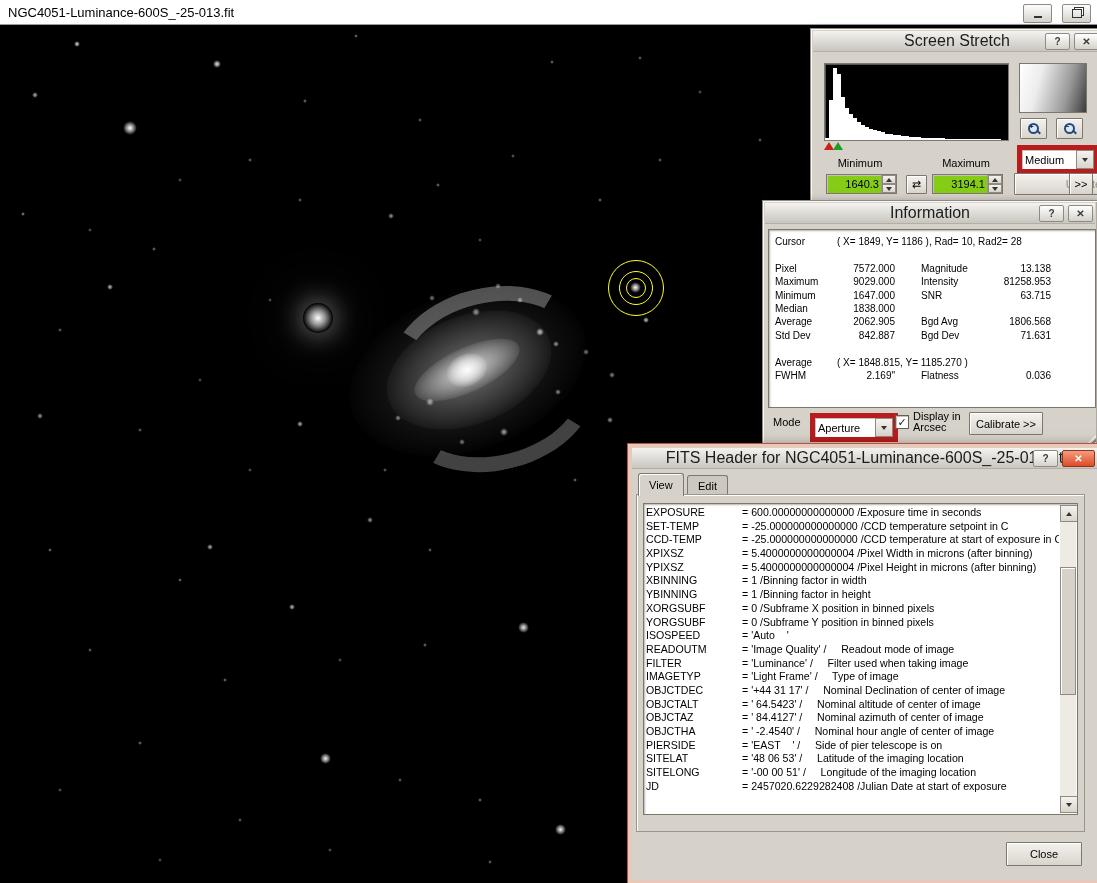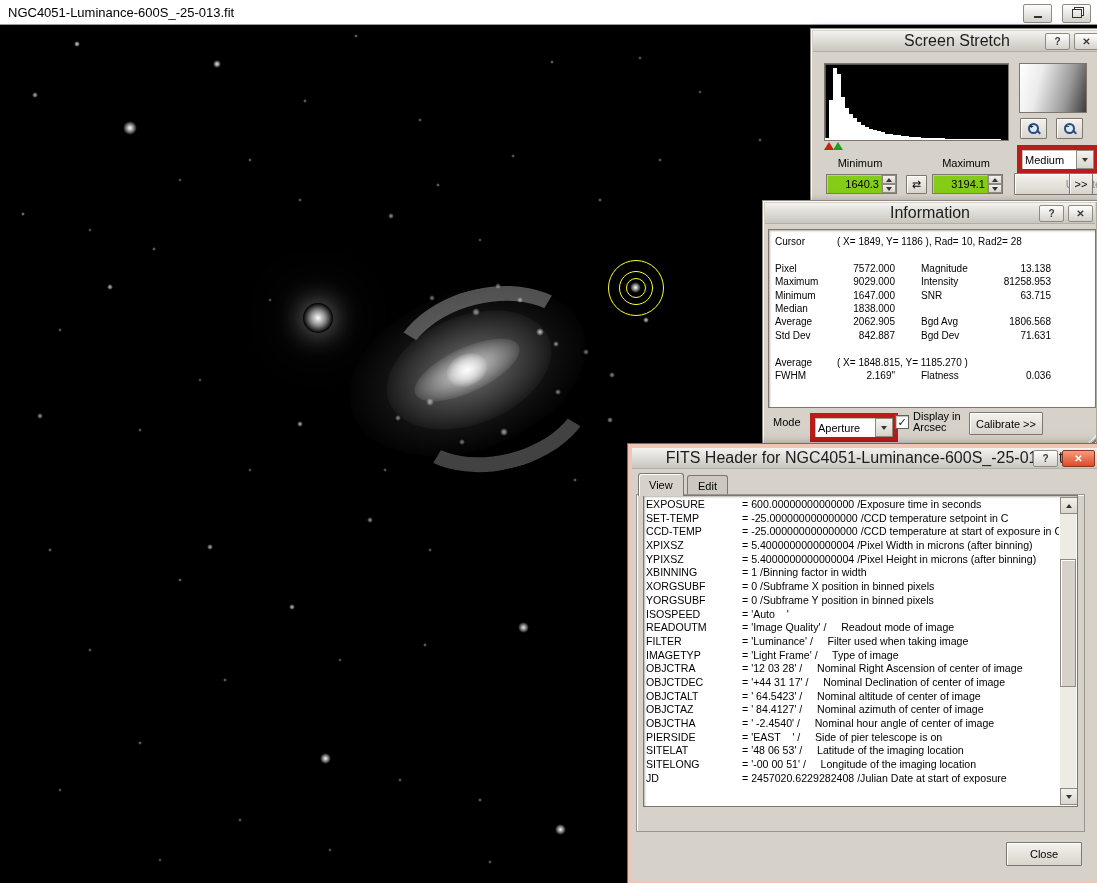--- a/index.html
+++ b/index.html
@@ -121,21 +121,21 @@
     clip-path:polygon(100% 0,100% 100%,0 100%);}
   .arcsec-label{position:absolute;left:150px;top:210px;width:54px;line-height:11px;font-size:11px;}
   
   #fits-header{left:627px;top:443px;width:465px;height:432px;z-index:12;}
   .tab{position:absolute;top:29px;height:20px;padding:0 10px;display:flex;align-items:center;
     background:#d6d2ca;border:1px solid #7c786f;border-bottom:none;border-radius:3px 3px 0 0;font-size:11px;}
   .tab-view{left:10px;z-index:3;box-shadow:inset 1px 1px 0 #fff;height:22px;}
   .tab-edit{left:59px;top:31px;background:#ccc8c0;z-index:1;}
   .tab-panel{position:absolute;left:8px;top:50px;width:447px;height:336px;
     border:1px solid #9a968e;box-shadow:inset 1px 1px 0 #fff;background:#d6d2ca;z-index:2;}
-  .listbox{position:absolute;left:6px;top:0;width:433px;height:310px;background:#fff;
+  .listbox{position:absolute;left:6px;top:8px;width:433px;height:310px;background:#fff;
     border:1px solid #7c786f;box-shadow:inset 1px 1px 2px #b6b2aa;overflow:hidden;}
   .fits-lines{position:absolute;left:2px;top:2px;right:18px;bottom:2px;overflow:hidden;}
   .fits-line{display:flex;height:13.7px;line-height:13.7px;font-size:10.6px;white-space:pre;}
   .fits-key{width:96px;flex:0 0 96px;white-space:pre;}
   .fits-rest{white-space:pre;}
   .sb{position:absolute;right:1px;top:1px;bottom:1px;width:16px;background:#edebe4;}
   .sb-btn{position:absolute;left:0;width:16px;height:15px;background:linear-gradient(#f4f2ee,#d9d5cd);
     border:1px solid #8f8b83;display:flex;align-items:center;justify-content:center;}
   .sb-up{top:0;}
   .sb-down{bottom:0;}
@@ -451,27 +451,27 @@
   <div class="tab tab-edit">Edit</div>
   <div class="tab-panel">
     <div class="listbox">
       <div class="fits-lines" id="fits-lines">
           <div class="fits-line"><span class="fits-key">EXPOSURE</span><span class="fits-rest">= 600.00000000000000 /Exposure time in seconds</span></div>
           <div class="fits-line"><span class="fits-key">SET-TEMP</span><span class="fits-rest">= -25.000000000000000 /CCD temperature setpoint in C</span></div>
           <div class="fits-line"><span class="fits-key">CCD-TEMP</span><span class="fits-rest">= -25.000000000000000 /CCD temperature at start of exposure in C</span></div>
           <div class="fits-line"><span class="fits-key">XPIXSZ</span><span class="fits-rest">= 5.4000000000000004 /Pixel Width in microns (after binning)</span></div>
           <div class="fits-line"><span class="fits-key">YPIXSZ</span><span class="fits-rest">= 5.4000000000000004 /Pixel Height in microns (after binning)</span></div>
           <div class="fits-line"><span class="fits-key">XBINNING</span><span class="fits-rest">= 1 /Binning factor in width</span></div>
+          <div class="fits-line"><span class="fits-key">YBINNING</span><span class="fits-rest">= 1 /Binning factor in height</span></div>
           <div class="fits-line"><span class="fits-key">XORGSUBF</span><span class="fits-rest">= 0 /Subframe X position in binned pixels</span></div>
           <div class="fits-line"><span class="fits-key">YORGSUBF</span><span class="fits-rest">= 0 /Subframe Y position in binned pixels</span></div>
           <div class="fits-line"><span class="fits-key">ISOSPEED</span><span class="fits-rest">= 'Auto    '</span></div>
           <div class="fits-line"><span class="fits-key">READOUTM</span><span class="fits-rest">= 'Image Quality' /     Readout mode of image</span></div>
           <div class="fits-line"><span class="fits-key">FILTER</span><span class="fits-rest">= 'Luminance' /     Filter used when taking image</span></div>
           <div class="fits-line"><span class="fits-key">IMAGETYP</span><span class="fits-rest">= 'Light Frame' /     Type of image</span></div>
-          <div class="fits-line"><span class="fits-key">OBJCTRA</span><span class="fits-rest">= '12 03 28' /     Nominal Right Ascension of center of image</span></div>
           <div class="fits-line"><span class="fits-key">OBJCTDEC</span><span class="fits-rest">= '+44 31 17' /     Nominal Declination of center of image</span></div>
           <div class="fits-line"><span class="fits-key">OBJCTALT</span><span class="fits-rest">= ' 64.5423' /     Nominal altitude of center of image</span></div>
           <div class="fits-line"><span class="fits-key">OBJCTAZ</span><span class="fits-rest">= ' 84.4127' /     Nominal azimuth of center of image</span></div>
           <div class="fits-line"><span class="fits-key">OBJCTHA</span><span class="fits-rest">= ' -2.4540' /     Nominal hour angle of center of image</span></div>
           <div class="fits-line"><span class="fits-key">PIERSIDE</span><span class="fits-rest">= 'EAST    ' /     Side of pier telescope is on</span></div>
           <div class="fits-line"><span class="fits-key">SITELAT</span><span class="fits-rest">= '48 06 53' /     Latitude of the imaging location</span></div>
           <div class="fits-line"><span class="fits-key">SITELONG</span><span class="fits-rest">= '-00 00 51' /     Longitude of the imaging location</span></div>
           <div class="fits-line"><span class="fits-key">JD</span><span class="fits-rest">= 2457020.6229282408 /Julian Date at start of exposure</span></div>
         </div>
       <div class="sb">

